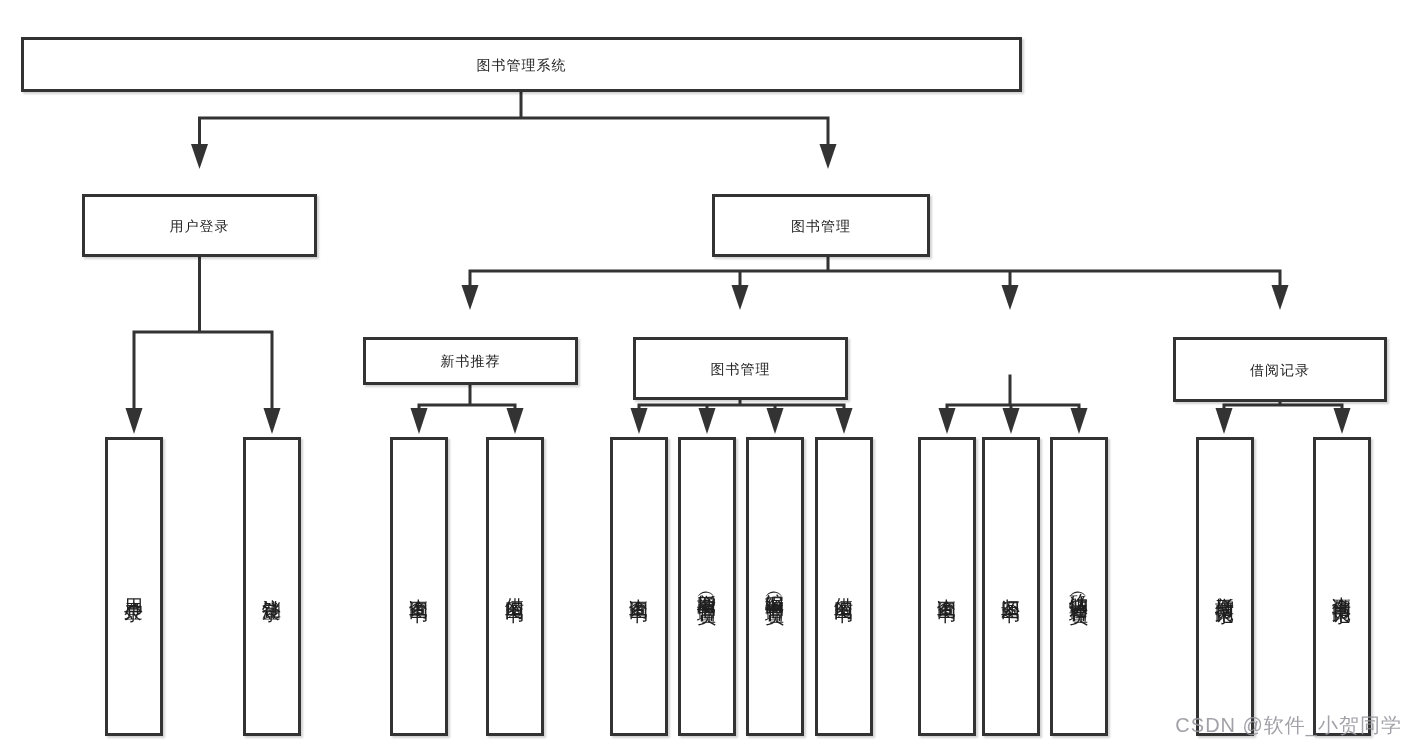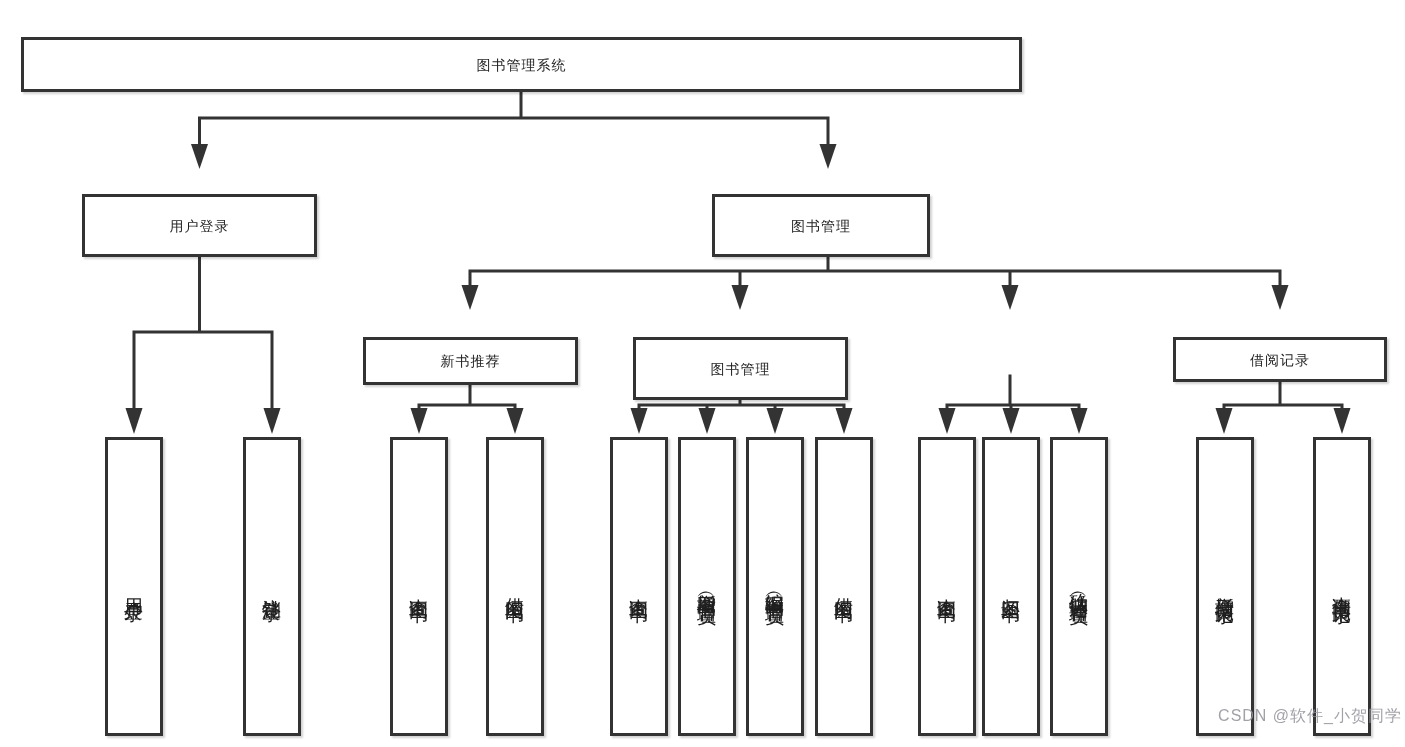--- a/index.html
+++ b/index.html
@@ -55,22 +55,22 @@
   .vbox{
     writing-mode:vertical-rl;
     text-orientation:mixed;
     font-size:19px;
     letter-spacing:2px;
     line-height:1;
   }
   #watermark{
     position:absolute;
     right:3px;
-    bottom:20px;
-    font-size:16px;
+    bottom:8px;
+    font-size:20px;
     letter-spacing:1px;
     color:var(--watermark);
     opacity:0.9;
     white-space:nowrap;
     z-index:5;
   }
 </style>
 </head>
 <body>
 
@@ -119,21 +119,21 @@
     </g>
   </svg>
 
   <div class="node hbox" style="left:21px;top:13px;width:1001px;height:55px">图书管理系统</div>
 
   <div class="node hbox" style="left:82px;top:170px;width:235px;height:63px">用户登录</div>
   <div class="node hbox" style="left:712px;top:170px;width:218px;height:63px">图书管理</div>
 
   <div class="node hbox" style="left:363px;top:313px;width:215px;height:48px">新书推荐</div>
   <div class="node hbox" style="left:633px;top:313px;width:215px;height:63px">图书管理</div>
-  <div class="node hbox" style="left:1173px;top:313px;width:214px;height:45px">借阅记录</div>
+  <div class="node hbox" style="left:1173px;top:313px;width:214px;height:65px">借阅记录</div>
 
   <div class="node vbox" style="left:105px;top:437px;width:58px;height:299px">用户登录</div>
   <div class="node vbox" style="left:243px;top:437px;width:58px;height:299px">注销登录</div>
 
   <div class="node vbox" style="left:390px;top:437px;width:58px;height:299px">查询图书</div>
   <div class="node vbox" style="left:486px;top:437px;width:58px;height:299px">借阅图书</div>
 
   <div class="node vbox" style="left:610px;top:437px;width:58px;height:299px">查询图书</div>
   <div class="node vbox" style="left:678px;top:437px;width:58px;height:299px">新增图书（管理员）</div>
   <div class="node vbox" style="left:746px;top:437px;width:58px;height:299px">编辑图书（管理员）</div>

